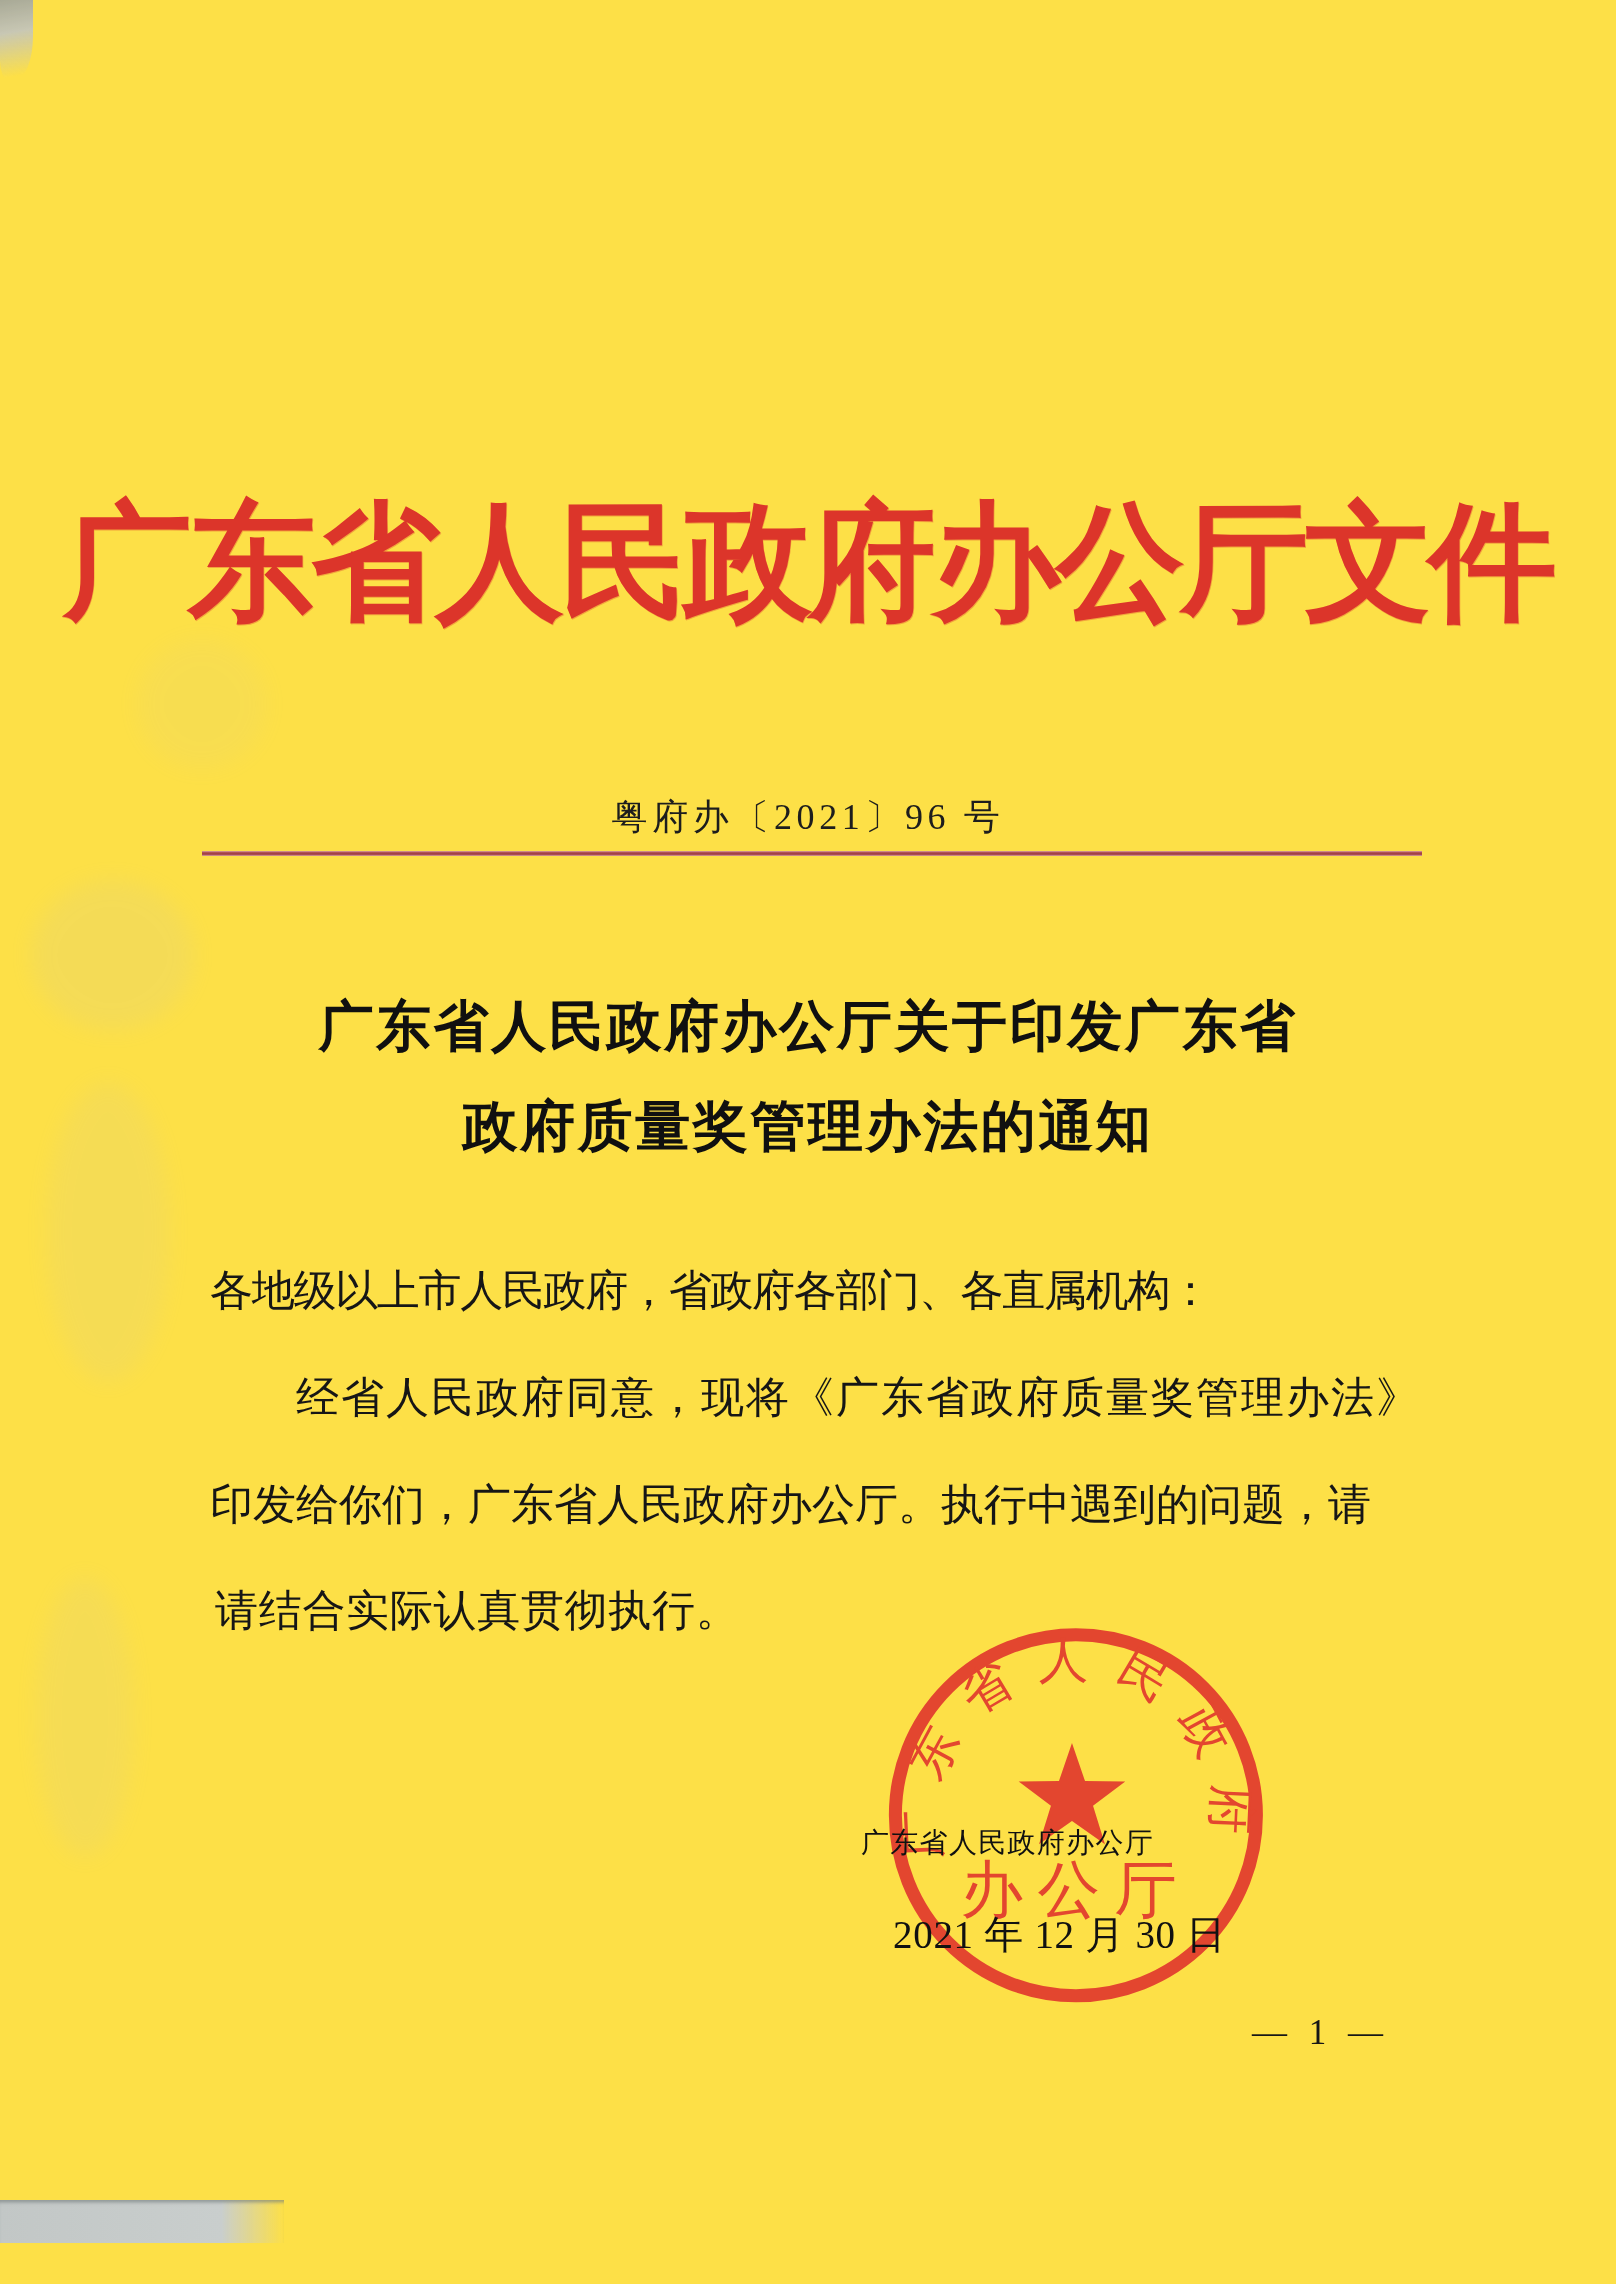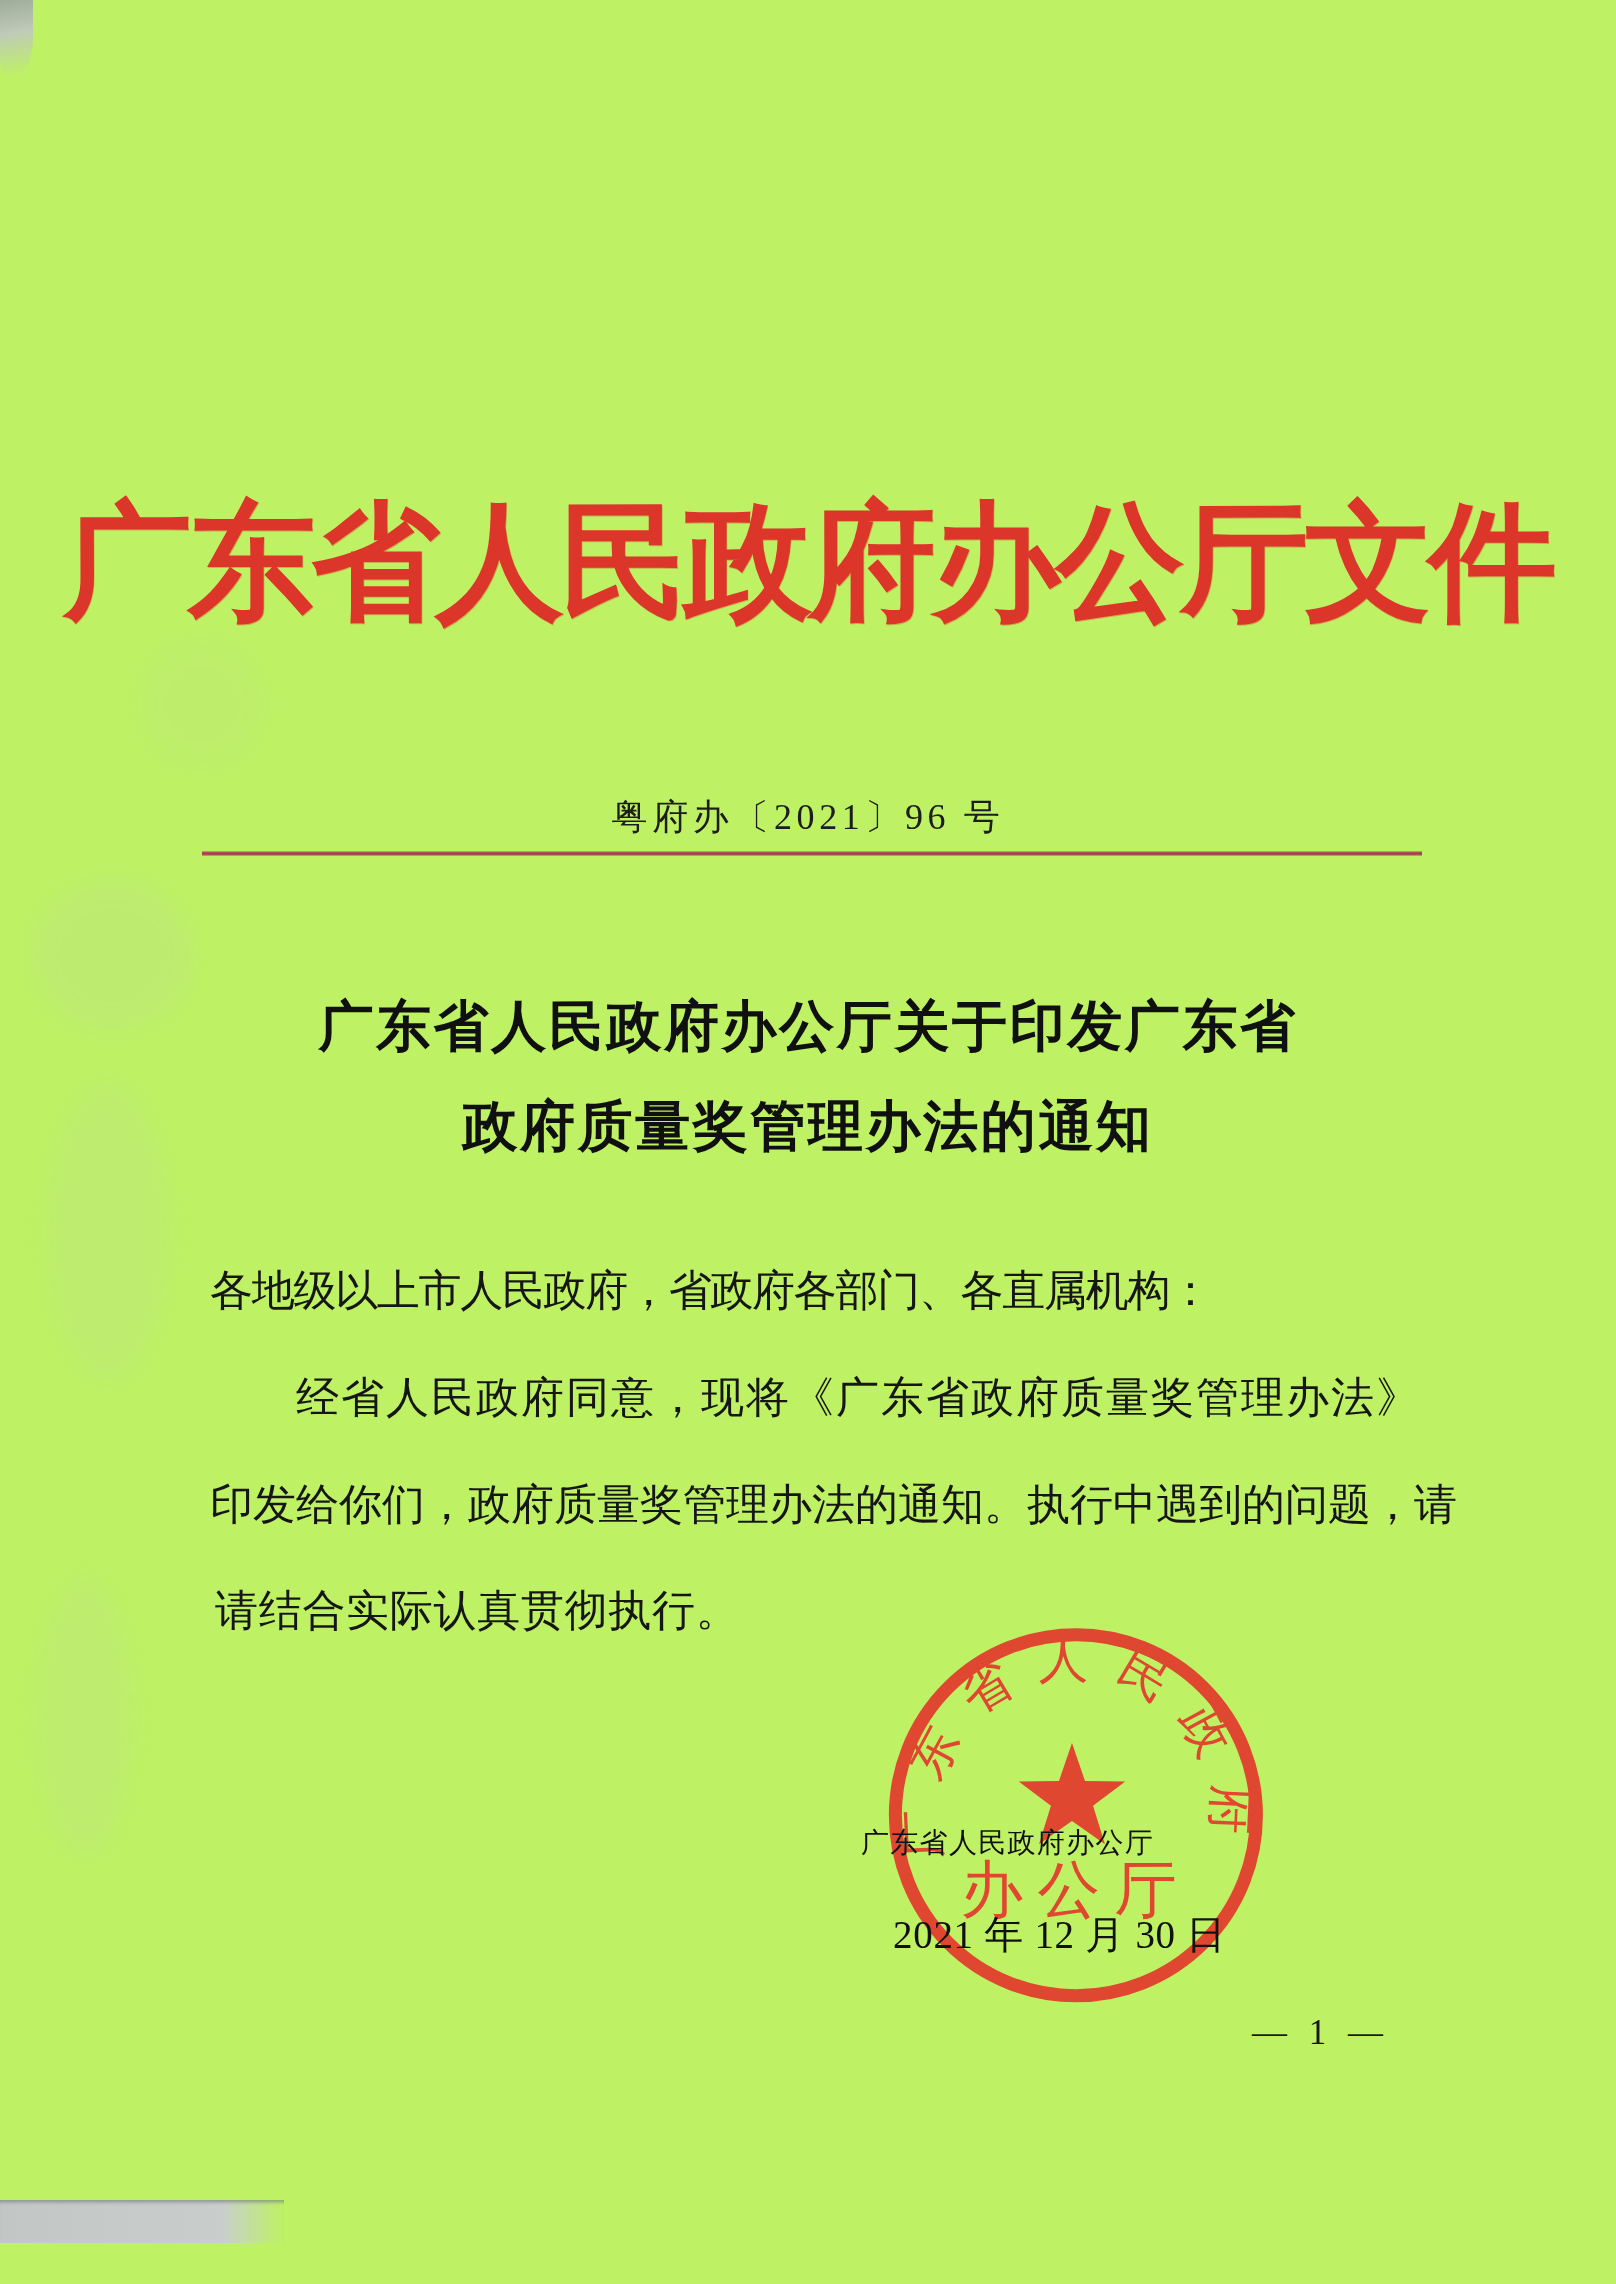--- a/index.html
+++ b/index.html
@@ -1,19 +1,19 @@
 <!DOCTYPE html>
 <html style="font-size:10.4px"><head>
 <meta charset="utf-8">
 <style>
   html,body{margin:0;padding:0;background:#888;}
   .page{
     position:relative;
     width:1616px;height:2284px;
-    background:#bef264;
+    background:#fde047;
     overflow:hidden;
     font-family:"Liberation Serif","DejaVu Serif",serif;
   }
   
   .artifact{position:absolute;pointer-events:none;}
   .corner-smudge{
     left:0;top:0;width:33px;height:80px;
     background:linear-gradient(170deg,#9aa0a4 0%,#bfc3c7 40%,rgba(255,255,255,0) 92%);
     border-radius:0 0 55% 25%;
     opacity:.85;filter:blur(0.7px);
@@ -92,21 +92,21 @@
 
   <div class="red-rule"></div>
 
   <div class="doc-title">
     <div>广东省人民政府办公厅关于印发广东省</div>
     <div>政府质量奖管理办法的通知</div>
   </div>
 
   <div class="body-line bl1">各地级以上市人民政府，省政府各部门、各直属机构：</div>
   <div class="body-line bl2">经省人民政府同意，现将《广东省政府质量奖管理办法》</div>
-  <div class="body-line bl3">印发给你们，政府质量奖管理办法的通知。执行中遇到的问题，请</div>
+  <div class="body-line bl3">印发给你们，广东省人民政府办公厅。执行中遇到的问题，请</div>
   <div class="body-line bl4">请结合实际认真贯彻执行。</div>
 
   <svg class="seal" viewBox="0 0 600 600" xmlns="http://www.w3.org/2000/svg">
     <ellipse cx="296" cy="295" rx="277" ry="277" fill="none" stroke="#e23b2e" stroke-width="20"></ellipse>
     <polygon fill="#e23b2e" points="290,184 310,242.5 371.8,243.4 322.3,280.5 340.6,339.6 290,304 239.4,339.6 257.7,280.5 208.2,243.4 270,242.5"></polygon>
     <path id="sealArc" d="M 96.8 367.5 A 212 212 0 1 1 495.2 367.5" fill="none"></path>
     <text font-family="Liberation Serif, DejaVu Serif, serif" font-size="76" fill="#e23b2e" letter-spacing="38">
       <textPath href="#sealArc" startOffset="50%" text-anchor="middle">广东省人民政府</textPath>
     </text>
     <text x="296" y="442" text-anchor="middle" font-family="Liberation Serif, DejaVu Serif, serif" font-size="96" fill="#e23b2e" letter-spacing="22">办公厅</text>

